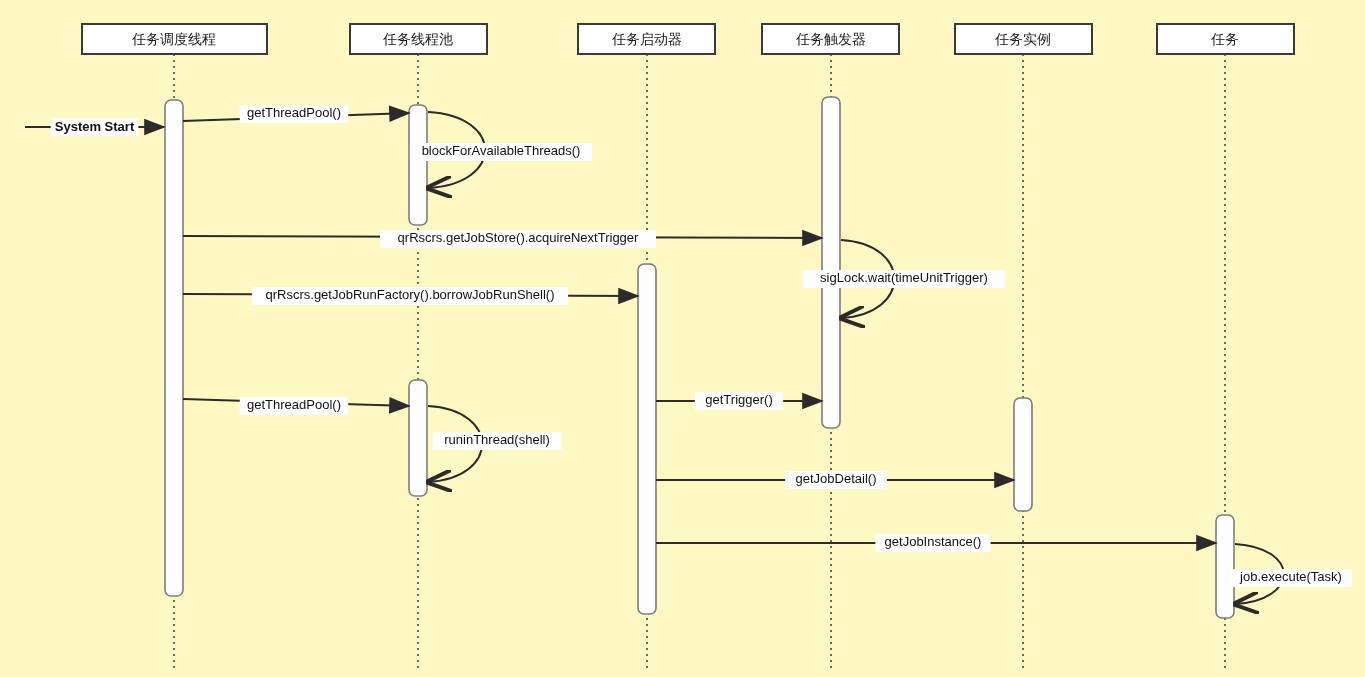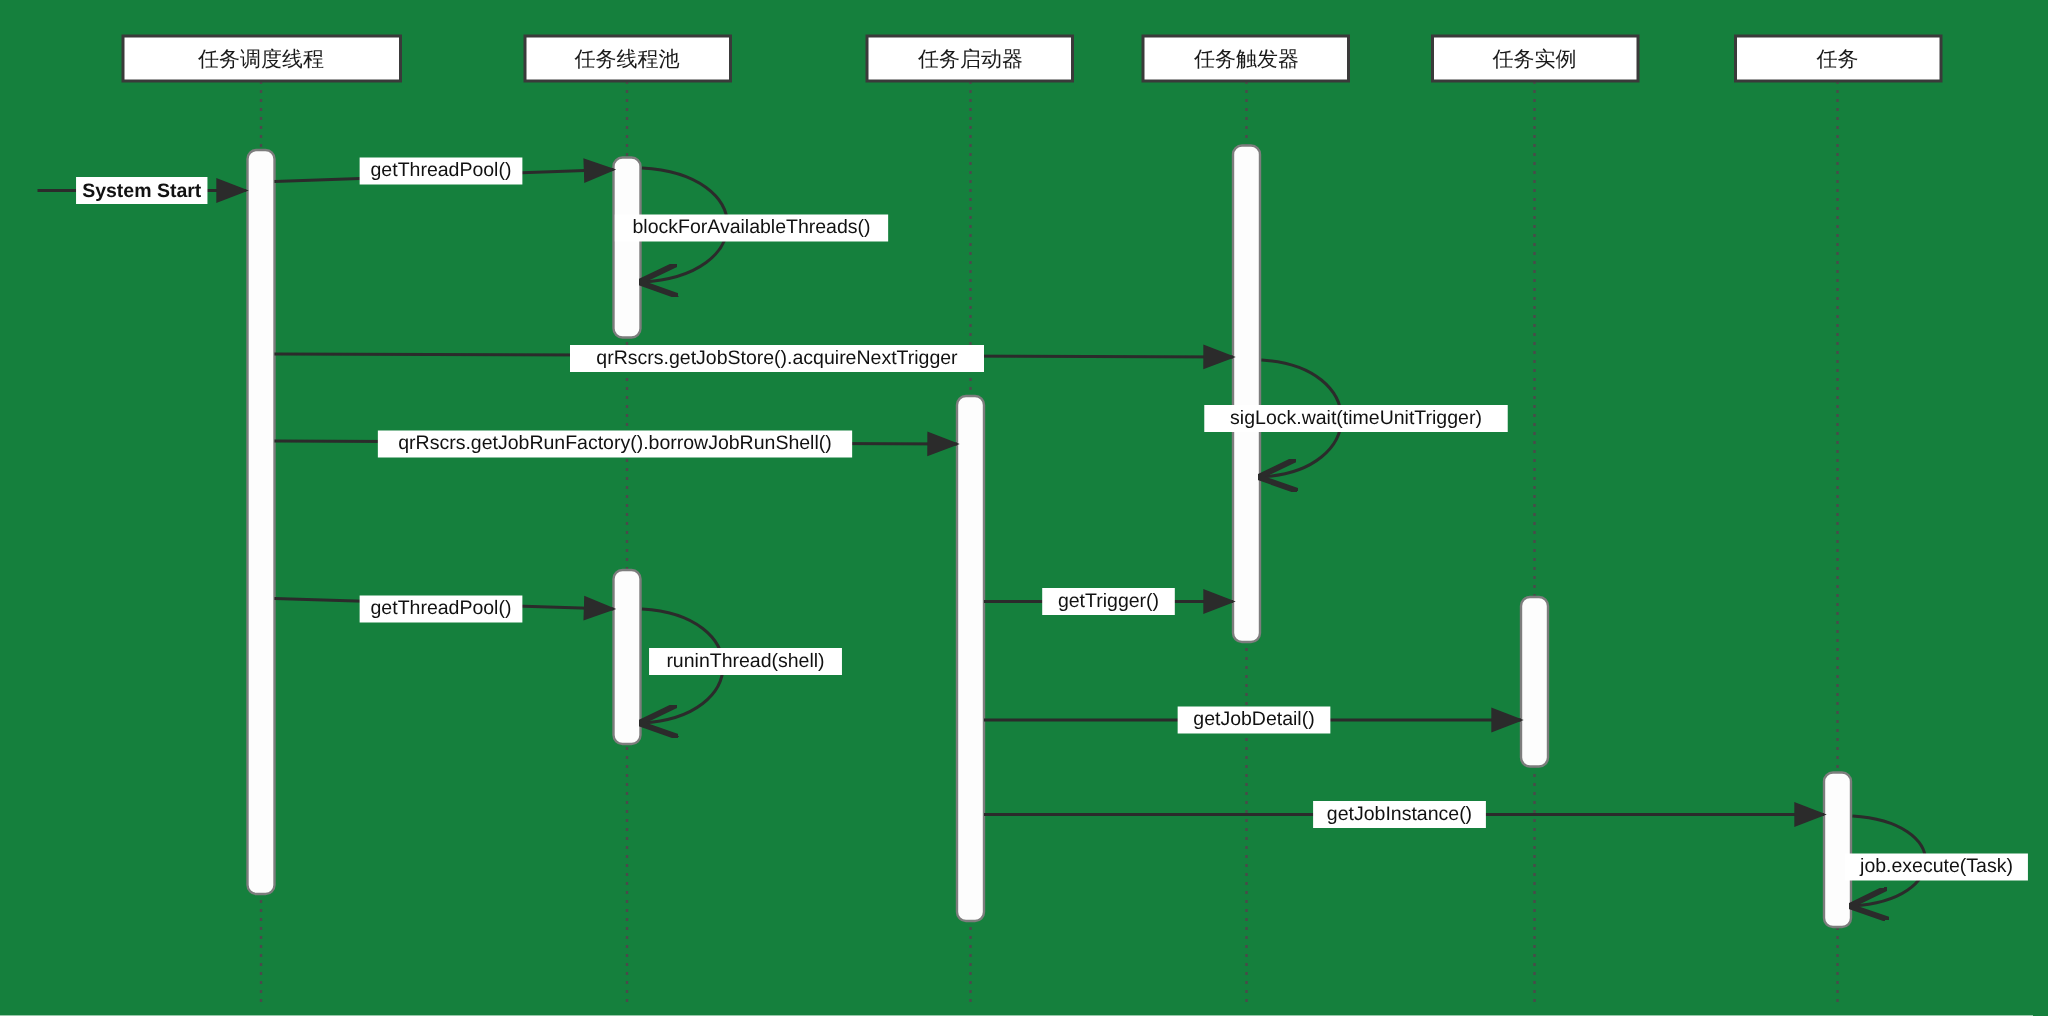--- a/index.html
+++ b/index.html
@@ -4,21 +4,21 @@
 <style>
   html, body {
     margin: 0;
     padding: 0;
     background: #ffffff;
   }
   #diagram-root {
     position: relative;
     width: 1365px;
     height: 677px;
-    background: #15803d;
+    background: #fef9c3;
     font-family: "Liberation Sans", sans-serif;
     overflow: hidden;
   }
   svg#seq-svg {
     display: block;
     width: 1365px;
     height: 677px;
   }
   .lifeline-box {
     fill: #ffffff;

